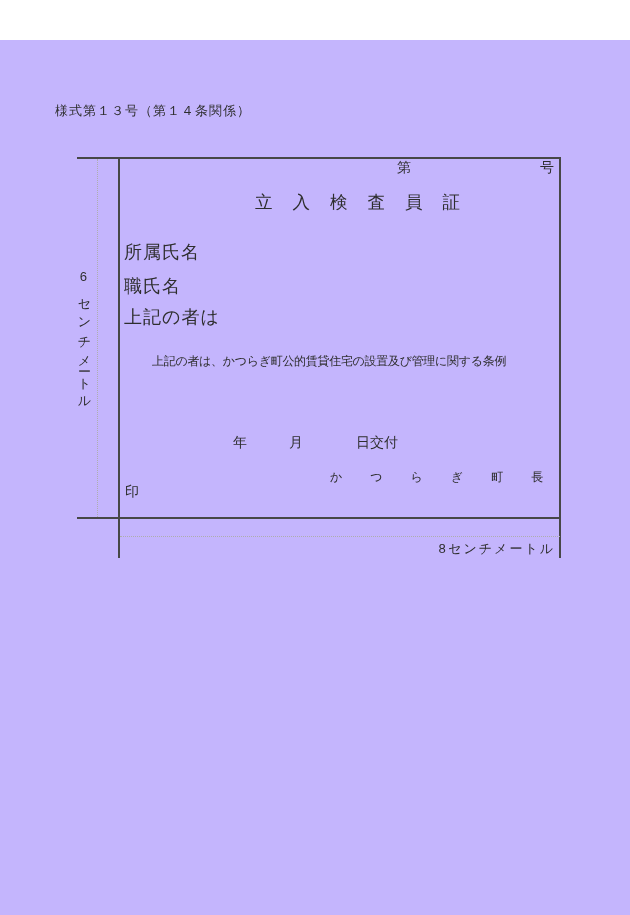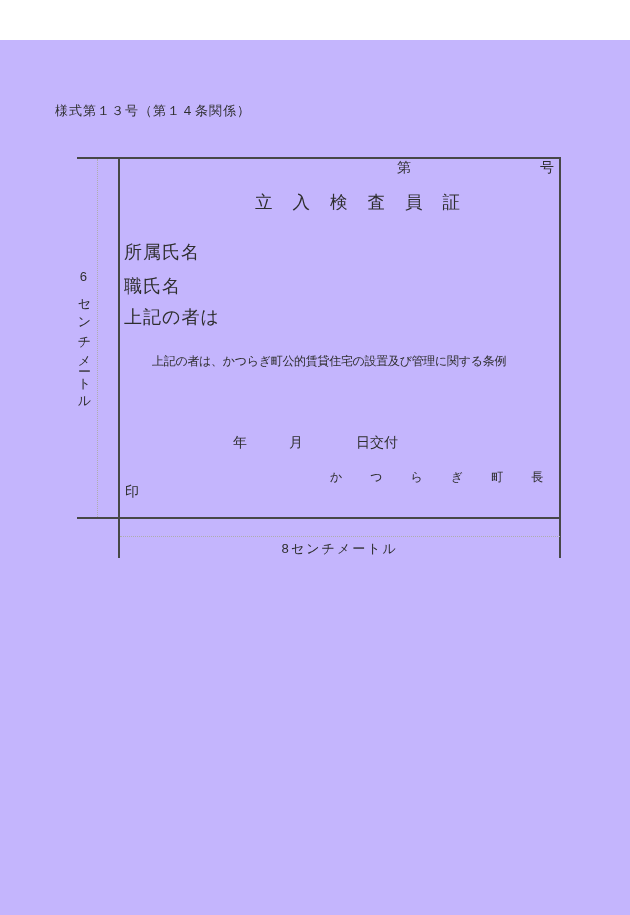--- a/index.html
+++ b/index.html
@@ -45,22 +45,22 @@
 
   .measure-height-label {
     left: 74px; top: 230px;
     writing-mode: vertical-rl;
     text-orientation: upright;
     font-size: 13px;
     letter-spacing: 4px;
     white-space: nowrap;
   }
   .measure-width-label {
-    left: 118px; top: 500px; width: 443px;
-    text-align: center;
+    left: 112px; top: 500px; width: 443px;
+    text-align: right;
     font-size: 13px;
     letter-spacing: 2px;
   }
 
   .doc-number-prefix { left: 397px; top: 119px; font-size: 14px; }
   .doc-number-suffix { left: 540px; top: 119px; font-size: 14px; }
 
   .card-title {
     left: 118px; top: 150px; width: 479px;
     text-align: center;

